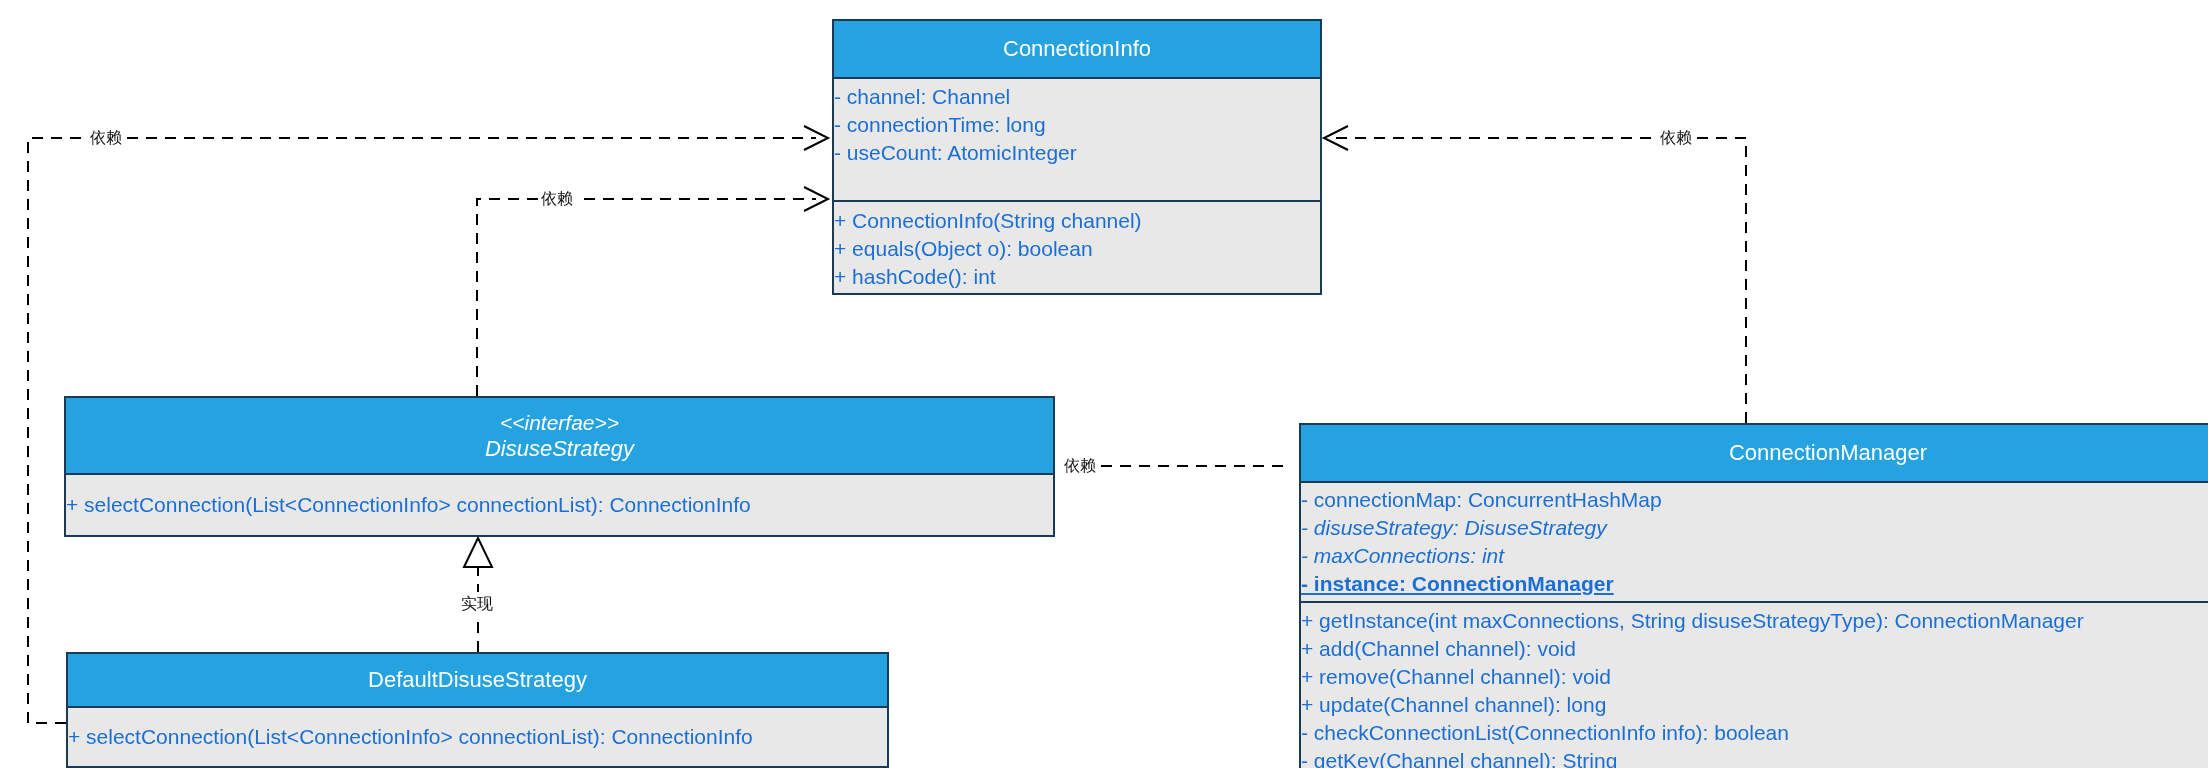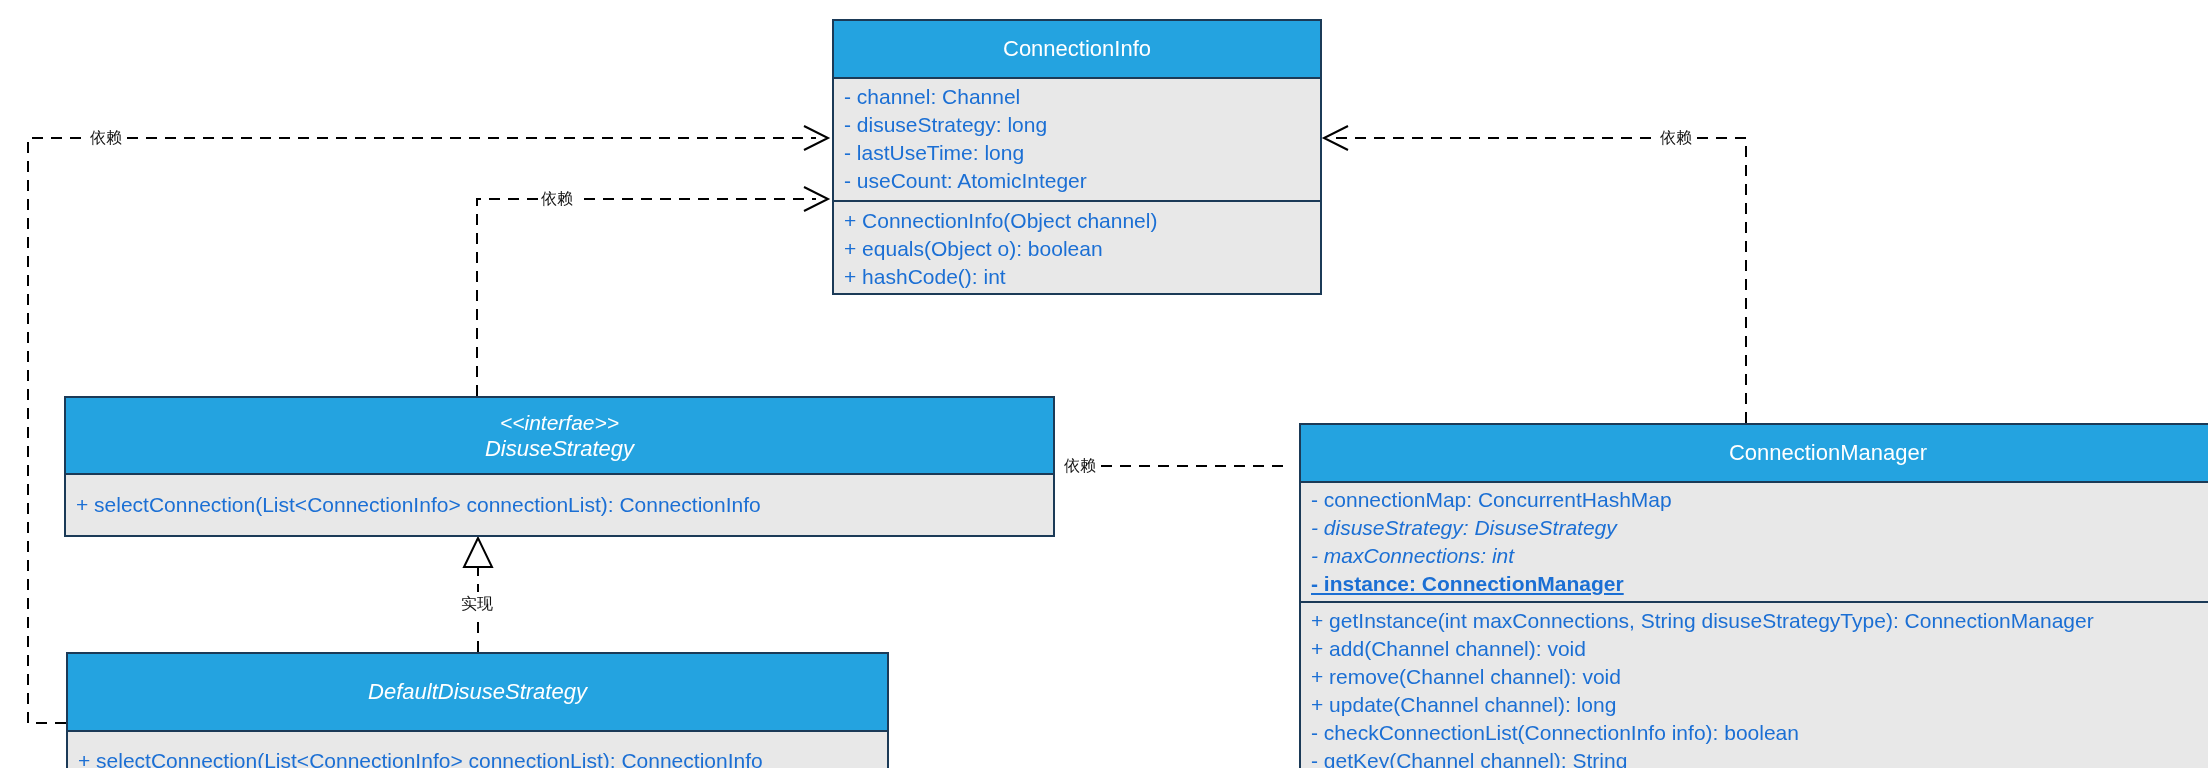--- a/index.html
+++ b/index.html
@@ -22,21 +22,21 @@
 
   .uml-class{position:absolute;border:2px solid var(--border);background:var(--body-fill);}
   .uml-header{background:var(--header-fill);color:var(--header-text);display:flex;flex-direction:column;
     align-items:center;justify-content:center;font-size:22px;line-height:26px;
     border-bottom:2px solid var(--border);text-align:center;}
   .uml-header .stereotype{font-style:italic;font-size:21px;}
   .uml-header .iname{font-style:italic;}
   .section{overflow:hidden;}
   .section + .section{border-top:2px solid var(--border);}
   .section .member{color:var(--member-text);font-size:21px;line-height:28px;
-    padding-left:10px;white-space:nowrap;}
+    white-space:nowrap;}
   .section.center{display:flex;align-items:center;}
   .member.italic{font-style:italic;}
   .member.underline{text-decoration:underline;font-weight:bold;}
 
   .edge-label{position:absolute;transform:translate(-50%,-50%);background:#ffffff;
     color:var(--label-text);font-size:16px;line-height:24px;padding:0 3px;white-space:nowrap;}
 </style>
 </head>
 <body>
 
@@ -69,43 +69,42 @@
       <polygon class="tri" points="478,522 464,551 492,551"></polygon>
     </g>
   </svg>
 
   <div class="uml-class" style="left:832px;top:3px;width:490px;">
     <div class="uml-header" style="height:58px;">
       <span>ConnectionInfo</span>
     </div>
     <div class="section" style="height:121px;padding-top:4px;">
         <div class="member">- channel: Channel</div>
-        <div class="member">- disuseStrategy: long</div>
-        <div class="member">- lastUseTime: long</div>
+        <div class="member">- connectionTime: long</div>
         <div class="member">- useCount: AtomicInteger</div>
       </div>
     <div class="section" style="height:93px;padding-top:5px;">
-        <div class="member">+ ConnectionInfo(Object channel)</div>
+        <div class="member">+ ConnectionInfo(String channel)</div>
         <div class="member">+ equals(Object o): boolean</div>
         <div class="member">+ hashCode(): int</div>
       </div>
   </div>
 
   <div class="uml-class" style="left:64px;top:380px;width:991px;">
     <div class="uml-header" style="height:77px;">
       <span class="stereotype">&lt;&lt;interfae&gt;&gt;</span>
       <span class="iname">DisuseStrategy</span>
     </div>
     <div class="section center" style="height:60px;">
         <div class="member">+ selectConnection(List&lt;ConnectionInfo&gt; connectionList): ConnectionInfo</div>
       </div>
   </div>
 
   <div class="uml-class" style="left:66px;top:636px;width:823px;">
-    <div class="uml-header" style="height:78px;font-style:italic;">
+    <div class="uml-header" style="height:54px;">
       <span>DefaultDisuseStrategy</span>
     </div>
     <div class="section center" style="height:58px;">
         <div class="member">+ selectConnection(List&lt;ConnectionInfo&gt; connectionList): ConnectionInfo</div>
       </div>
   </div>
 
   <div class="uml-class" style="left:1283px;top:407px;width:1058px;margin-left:16px;">
     <div class="uml-header" style="height:58px;">
       <span>ConnectionManager</span>

